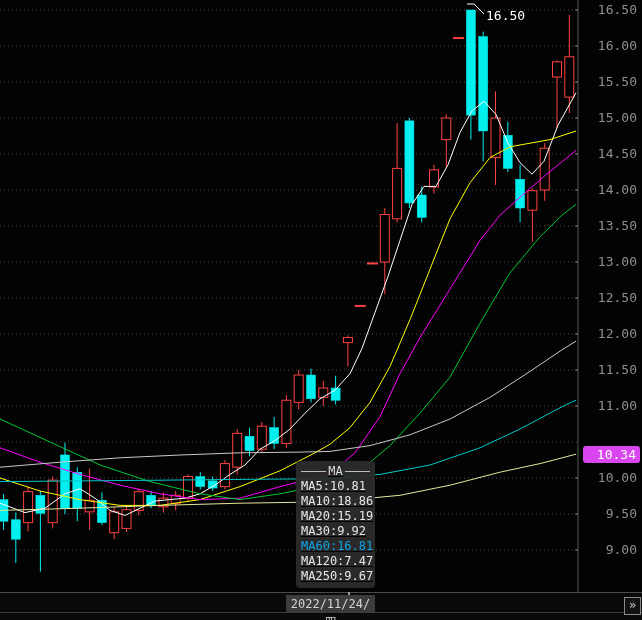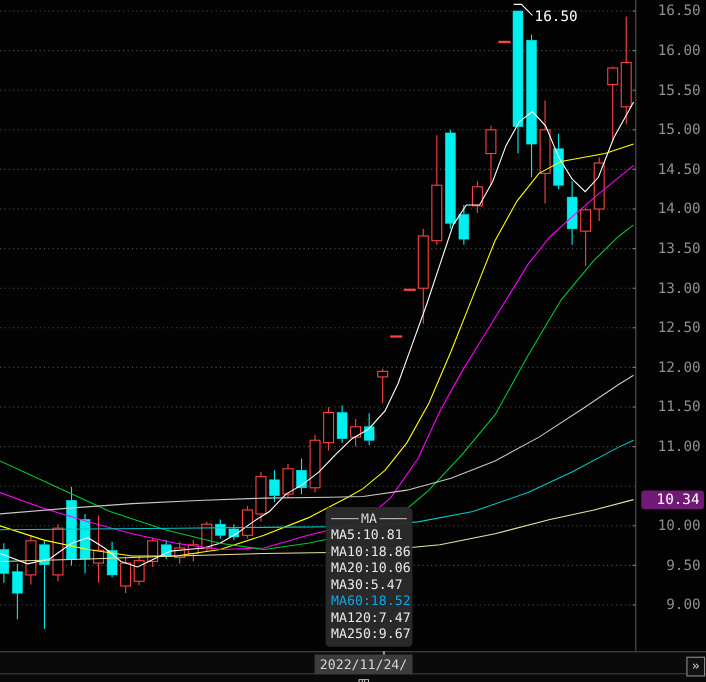--- a/index.html
+++ b/index.html
@@ -1,23 +1,23 @@
 <!DOCTYPE html>
 <html><head>
 <meta charset="utf-8">
 <style>
   html,body{margin:0;padding:0;background:#000;}
   .app{position:relative;width:642px;height:620px;background:#030303;overflow:hidden;
        font-family:"DejaVu Sans Mono","Liberation Mono",monospace;}
   #chart{position:absolute;left:0;top:0;}
-  .price-marker{position:absolute;left:583px;width:57px;height:17px;background:#701a75;
+  .price-marker{position:absolute;left:583px;width:57px;height:17px;background:#d946ef;
       border-radius:3px;color:#fff;font-size:13px;line-height:17px;text-align:right;padding-right:4px;box-sizing:border-box;}
   .peak-annotation{position:absolute;color:#fff;font-size:13px;line-height:13px;}
   .ma-tooltip{position:absolute;left:296px;top:461px;width:79px;background:rgba(44,44,44,0.94);
-      border-radius:4px;padding:3px 5px 4px 5px;box-sizing:border-box;z-index:5;}
+      border-radius:4px;padding:3px 5px 4px 5px;box-sizing:border-box;z-index:5;text-decoration:underline;}
   .ma-tooltip .hdr{display:flex;align-items:center;color:#d8d8d8;font-size:12px;margin-bottom:1px;}
   .ma-tooltip .hdr .dash{flex:1;height:1px;background:#bbb;}
   .ma-tooltip .hdr .t{padding:0 2px;}
   .ma-row{display:flex;justify-content:flex-start;color:#e8e8e8;font-size:12px;line-height:15px;white-space:pre;}
   .ma-row.hl{color:#0ea5e9;}
   .bottom-bar{position:absolute;left:0;top:592px;width:642px;height:28px;background:#0a0a0a;
       border-top:1px solid #4a4a4a;}
   .bottom-bar .inner-line{position:absolute;left:0;top:19px;width:642px;height:1px;background:#3c3c3c;}
   .date-box{position:absolute;left:286px;top:2px;width:89px;height:18px;background:#3c3c3c;
       color:#d4d4d4;font-size:12px;line-height:18px;text-align:center;}
@@ -322,23 +322,23 @@
 
   <div class="ma-tooltip">
     <div class="hdr">
       <span class="dash"></span>
       <span class="t">MA</span>
       <span class="dash"></span>
     </div>
     <div id="ma-rows">
         <div class="ma-row"><span>MA5:</span><span>10.81</span></div>
         <div class="ma-row"><span>MA10:</span><span>18.86</span></div>
-        <div class="ma-row"><span>MA20:</span><span>10.06</span></div>
-        <div class="ma-row"><span>MA30:</span><span>5.47</span></div>
-        <div class="ma-row hl"><span>MA60:</span><span>18.52</span></div>
+        <div class="ma-row"><span>MA20:</span><span>15.19</span></div>
+        <div class="ma-row"><span>MA30:</span><span>9.92</span></div>
+        <div class="ma-row hl"><span>MA60:</span><span>16.81</span></div>
         <div class="ma-row"><span>MA120:</span><span>7.47</span></div>
         <div class="ma-row"><span>MA250:</span><span>9.67</span></div>
       </div>
   </div>
 
   <div class="bottom-bar">
     <div class="cross-tick"></div>
     <div class="inner-line"></div>
     <div class="date-box">2022/11/24/四</div>
     <div class="expand-btn">»</div>

